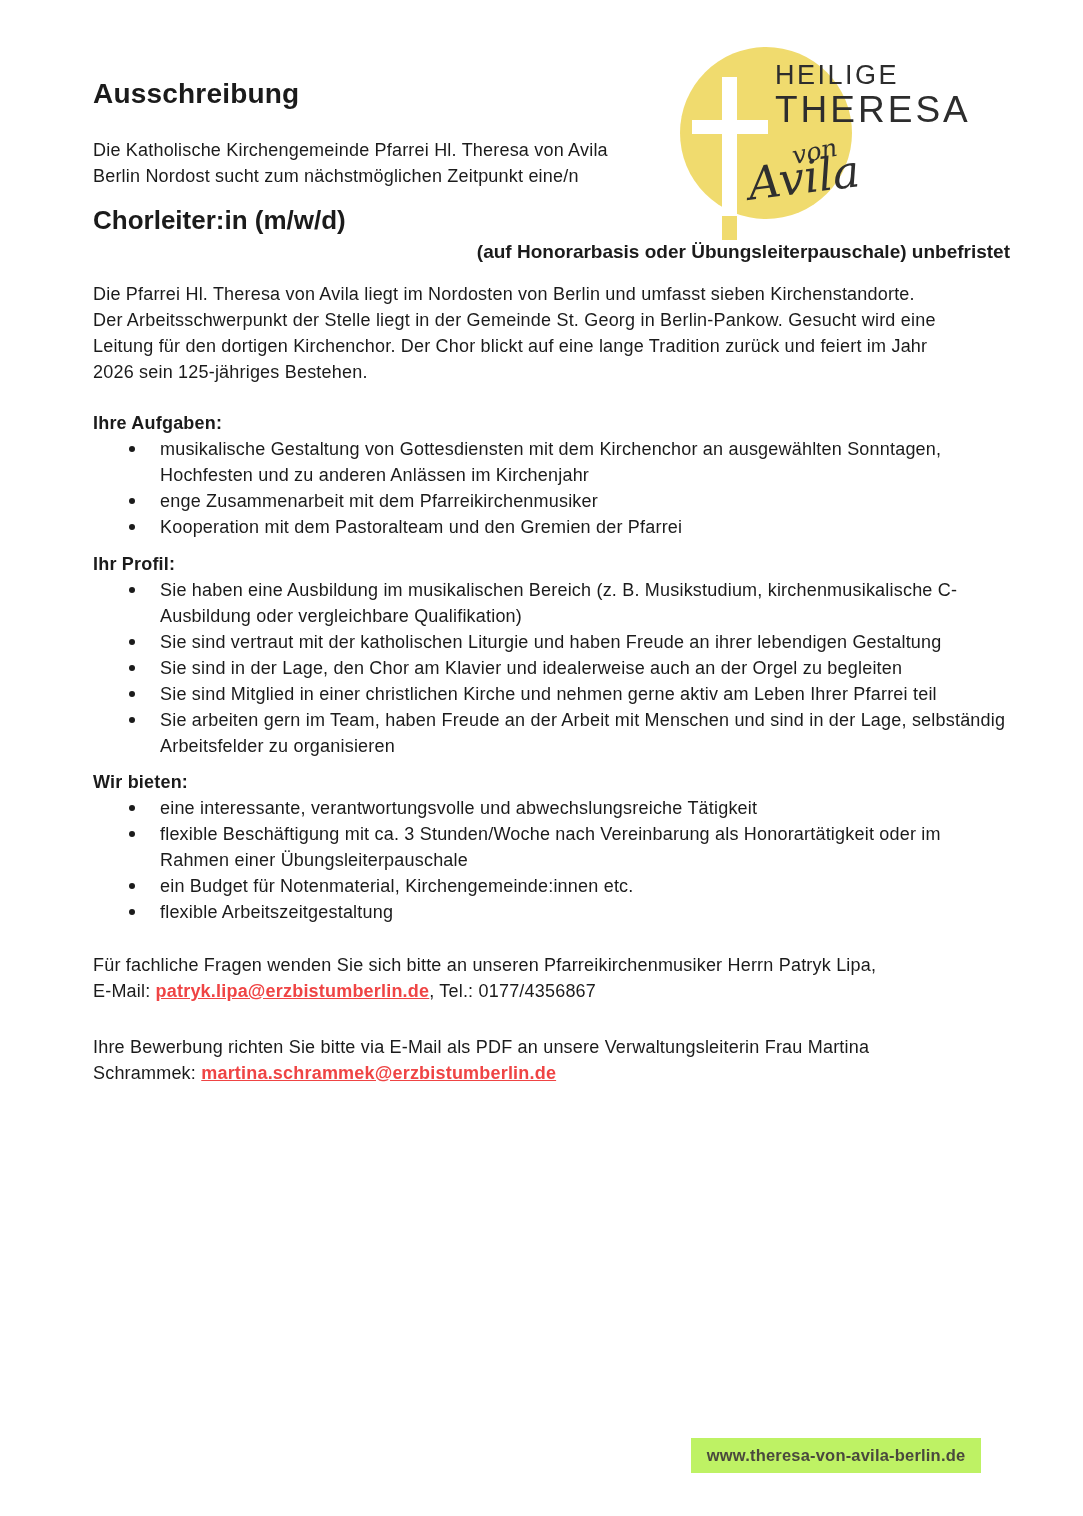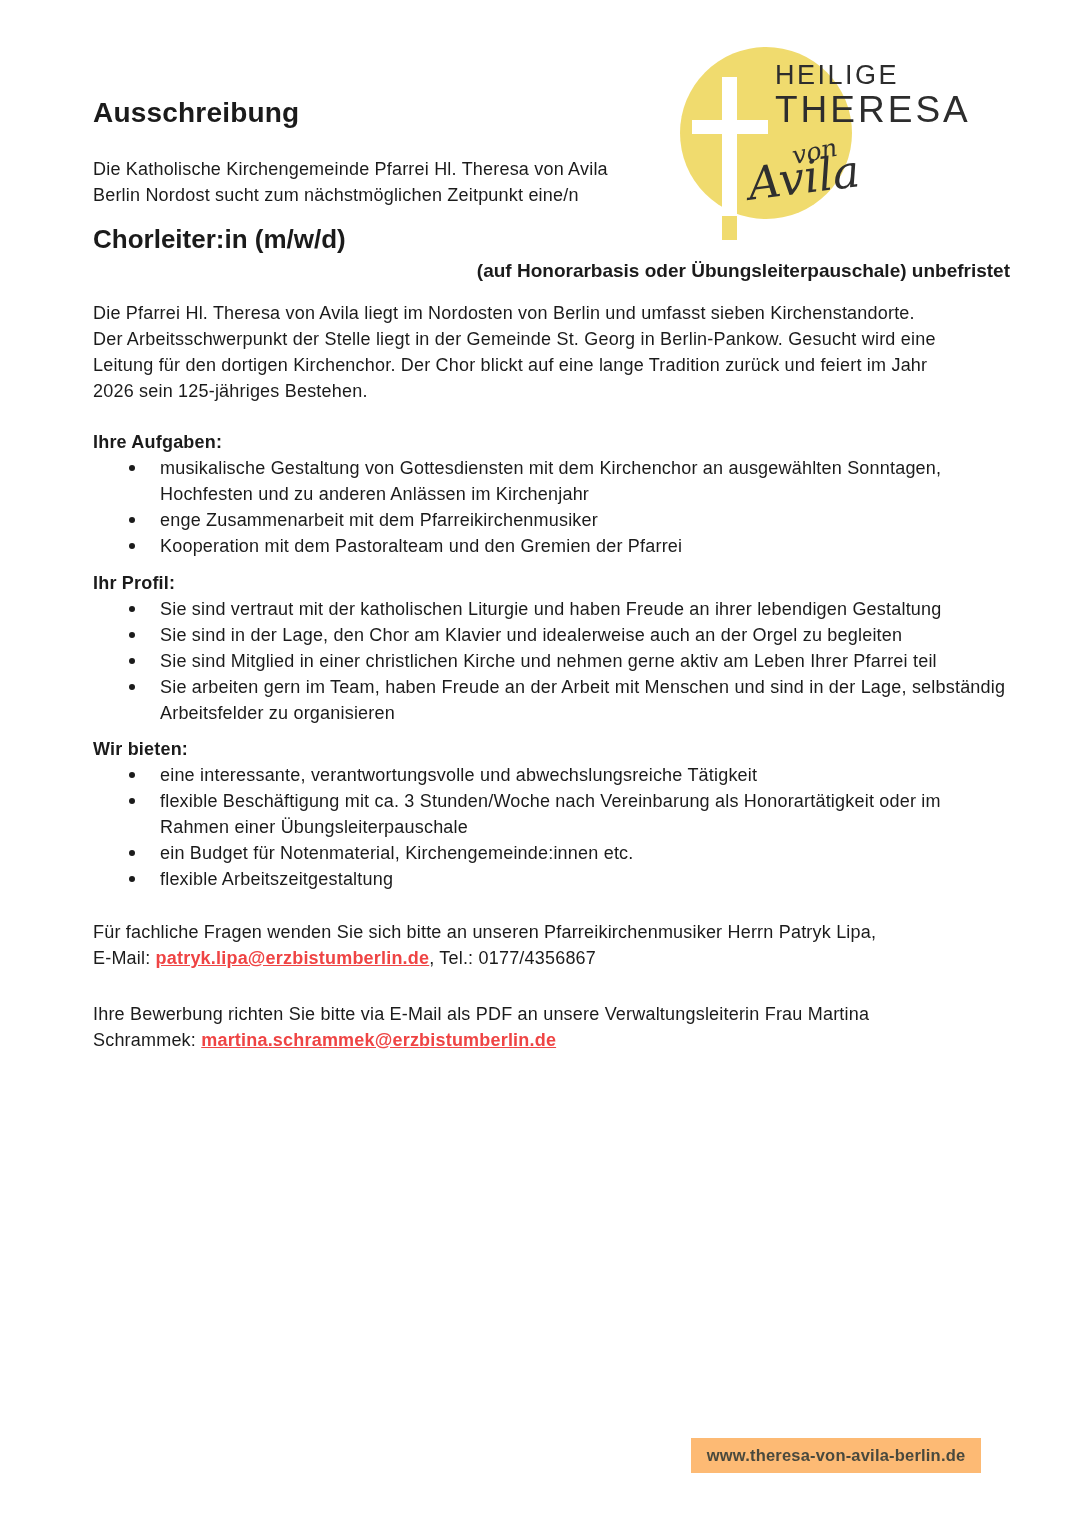--- a/index.html
+++ b/index.html
@@ -4,21 +4,21 @@
 <style>
   html,body { margin:0; padding:0; background:#ffffff; }
   .page {
     position:relative;
     width:1083px; height:1516px;
     background:#ffffff;
     font-family:"Liberation Sans", sans-serif;
     color:#1b1b1b;
     overflow:hidden;
   }
-  .content { padding:97px 73px 0 93px; }
+  .content { padding:70px 73px 0 93px;margin-top:8px; }
 
   .doc-title { margin:0; font-size:28px; line-height:32px; font-weight:700; letter-spacing:.2px; }
   .doc-date  { margin-top:10px; font-size:13px; font-weight:700; letter-spacing:.2px; }
 
   .intro { margin-top:27px; font-size:18px; line-height:26px; letter-spacing:.2px; }
 
   .job-title    { margin-top:15px; font-size:26px; line-height:32px; font-weight:700; }
   .job-subtitle { margin-top:3px;  font-size:19px; line-height:26px; font-weight:700;text-align:right; }
 
   .para { margin-top:16px; font-size:18px; line-height:26px; letter-spacing:.2px; max-width:920px; }
@@ -53,21 +53,21 @@
                   color:#2d2d2d; white-space:nowrap; }
   .logo-von   { position:absolute; left:112px; top:90px; font-size:25px;
                 font-family:"DejaVu Serif", serif; font-style:italic; color:#2f2f2f;
                 transform:rotate(-11deg); white-space:nowrap; }
   .logo-avila { position:absolute; left:68px; top:104px; font-size:45px;
                 font-family:"DejaVu Serif", serif; font-style:italic; color:#2f2f2f;
                 transform:rotate(-7deg); white-space:nowrap; }
 
   
   .footer-badge { position:absolute; left:691px; top:1438px; width:290px; height:35px;
-                  background:#fdba74; display:flex; align-items:center; justify-content:center; }
+                  background:#bef264; display:flex; align-items:center; justify-content:center; }
   .footer-badge a { font-size:16.5px; font-weight:700; color:#4a493d;
                     text-decoration:none; letter-spacing:.2px; cursor:pointer; }
 </style>
 </head>
 <body>
 
 <div class="page">
 
   <div class="logo">
     <div class="logo-circle"></div>
@@ -102,20 +102,21 @@
 
     <div class="sec-heading mt-sec1">Ihre Aufgaben:</div>
     <ul class="blist">
       <li>musikalische Gestaltung von Gottesdiensten mit dem Kirchenchor an ausgewählten Sonntagen, Hochfesten und zu anderen Anlässen im Kirchenjahr</li>
       <li>enge Zusammenarbeit mit dem Pfarreikirchenmusiker</li>
       <li>Kooperation mit dem Pastoralteam und den Gremien der Pfarrei</li>
     </ul>
 
     <div class="sec-heading mt-sec2">Ihr Profil:</div>
     <ul class="blist">
+      <li>Sie haben eine Ausbildung im musikalischen Bereich (z. B. Musikstudium, kirchenmusikalische C-Ausbildung oder vergleichbare Qualifikation)</li>
       <li>Sie sind vertraut mit der katholischen Liturgie und haben Freude an ihrer lebendigen Gestaltung</li>
       <li>Sie sind in der Lage, den Chor am Klavier und idealerweise auch an der Orgel zu begleiten</li>
       <li>Sie sind Mitglied in einer christlichen Kirche und nehmen gerne aktiv am Leben Ihrer Pfarrei teil</li>
       <li>Sie arbeiten gern im Team, haben Freude an der Arbeit mit Menschen und sind in der Lage, selbständig Arbeitsfelder zu organisieren</li>
     </ul>
 
     <div class="sec-heading mt-sec3">Wir bieten:</div>
     <ul class="blist">
       <li>eine interessante, verantwortungsvolle und abwechslungsreiche Tätigkeit</li>
       <li>flexible Beschäftigung mit ca. 3 Stunden/Woche nach Vereinbarung als Honorartätigkeit oder im Rahmen einer Übungsleiterpauschale</li>

